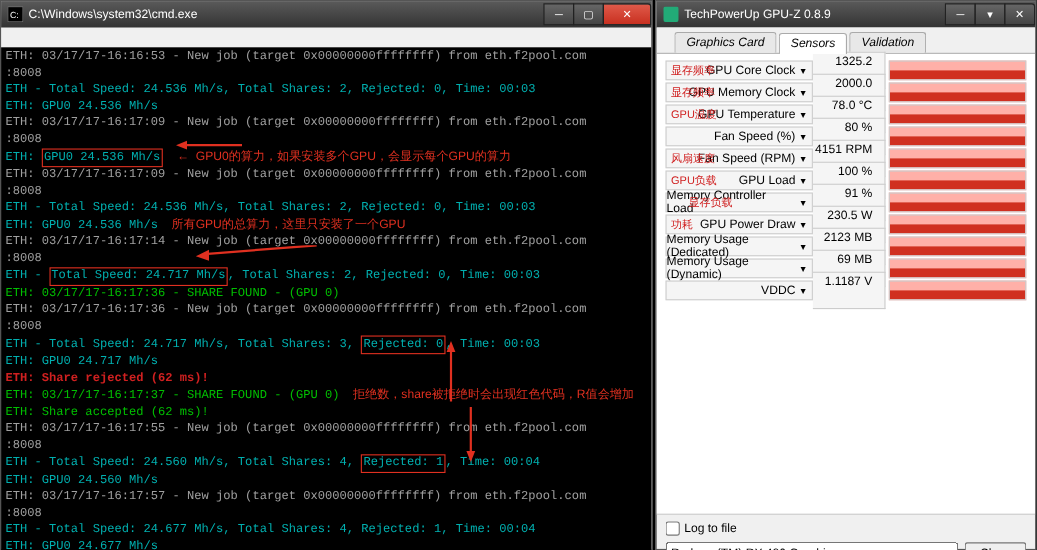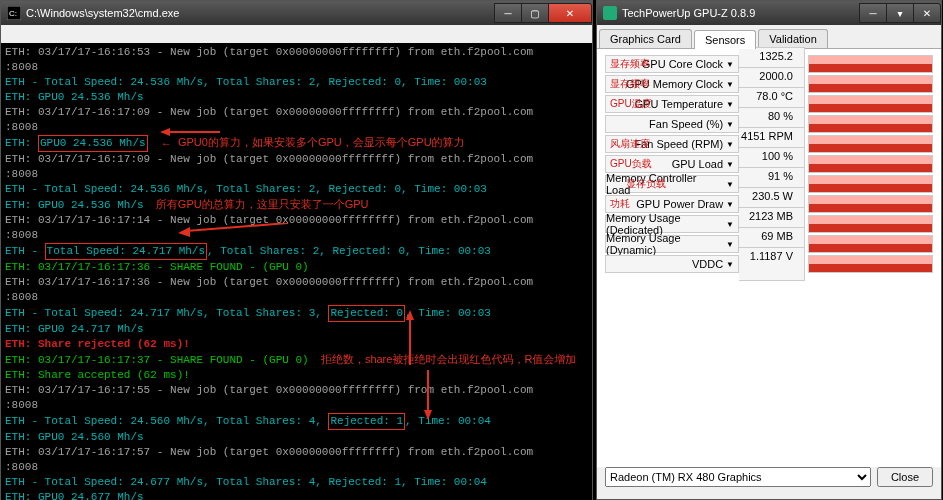--- a/index.html
+++ b/index.html
@@ -12,21 +12,21 @@
 .winbtn.close { background: linear-gradient(#e05a4a,#c83020); width: 44px; border-radius: 0 3px 0 0; }
 .cmd { left: 0; top: 0; width: 593px; height: 500px; }
 .cmd .content { background: #000; color: #ccc; font-family: "Consolas","Courier New",monospace; font-size: 11px; line-height: 15px; padding: 2px 4px; height: calc(100% - 24px); overflow: hidden; white-space: pre; margin-top: 18px; }
 .gray { color: #a0a0a0; }
 .teal { color: #00b0b0; }
 .green { color: #00c000; }
 .red { color: #d02020; font-weight: bold; }
 .hlbox { border: 1.5px solid #e03020; display: inline-block; padding: 0 1px; }
 .ann { color: #e03020; font-family: "Microsoft YaHei",sans-serif; font-size: 11px; }
 .gpuz { left: 596px; top: 0; width: 346px; height: 500px; }
-.tabs { display: flex; background: #f0f0f0; border-bottom: 1px solid #aaa; padding: 4px 4px 0 2px; }
+.tabs { display: flex; background: #f0f0f0; border-bottom: 1px solid #aaa; padding: 4px 4px 0 16px; font-style: italic; }
 .tab { padding: 3px 10px; background: #e8e8e8; border: 1px solid #aaa; border-bottom: none; margin-right: 2px; border-radius: 3px 3px 0 0; cursor: pointer; font-size: 11px; }
 .tab.active { background: #fff; position: relative; top: 1px; }
 .sensors { padding: 6px 8px; background: #fff; height: calc(100% - 80px); }
 .srow { display: flex; align-items: center; margin-bottom: 2px; height: 18px; }
 .slabel { width: 134px; display: flex; align-items: center; justify-content: flex-end; padding-right: 4px; background: #f5f5f5; border: 1px solid #ccc; height: 18px; font-size: 11px; position: relative; }
 .slabel .drop { font-size: 8px; margin-left: 3px; }
 .slabel .cn { color: #d02020; font-size: 10px; position: absolute; }
 .sval { width: 66px; text-align: right; padding-right: 11px; background: #f5f5f5; border: 1px solid #ccc; border-left: none; height: 34px; line-height: 16px; font-size: 11px; }
 .sgraph { flex: 1; margin-left: 3px; background: #ffb0a8; border: 1px solid #ccc; height: 18px; position: relative; overflow: hidden; }
 .sgraph::after { content: ""; position: absolute; left: 0; right: 0; bottom: 0; height: 50%; background: #d03020; }
@@ -164,20 +164,26 @@
       </div>
       <div class="srow">
         <div class="slabel">
           <span>VDDC</span>
           <span class="drop">▼</span>
         </div>
         <div class="sval">1.1187 V</div>
         <div class="sgraph"></div>
       </div>
     </div>
+  <div class="footer">
+    <label style="display:flex;align-items:center">
+        <input type="checkbox" style="">
+        <span>Log to file</span>
+      </label>
+  </div>
   <div class="footer" style="border-top:none;padding-top:0">
     <select><option>Radeon (TM) RX 480 Graphics</option></select>
     <button>Close</button>
   </div>
 </div>
 
 <svg class="arrow" style="left:160px;top:125px" width="60" height="14">
     <line x1="60" y1="7" x2="8" y2="7" stroke="#e03020" stroke-width="2"></line>
     <polygon points="0,7 10,3 10,11" fill="#e03020"></polygon>
   </svg>

